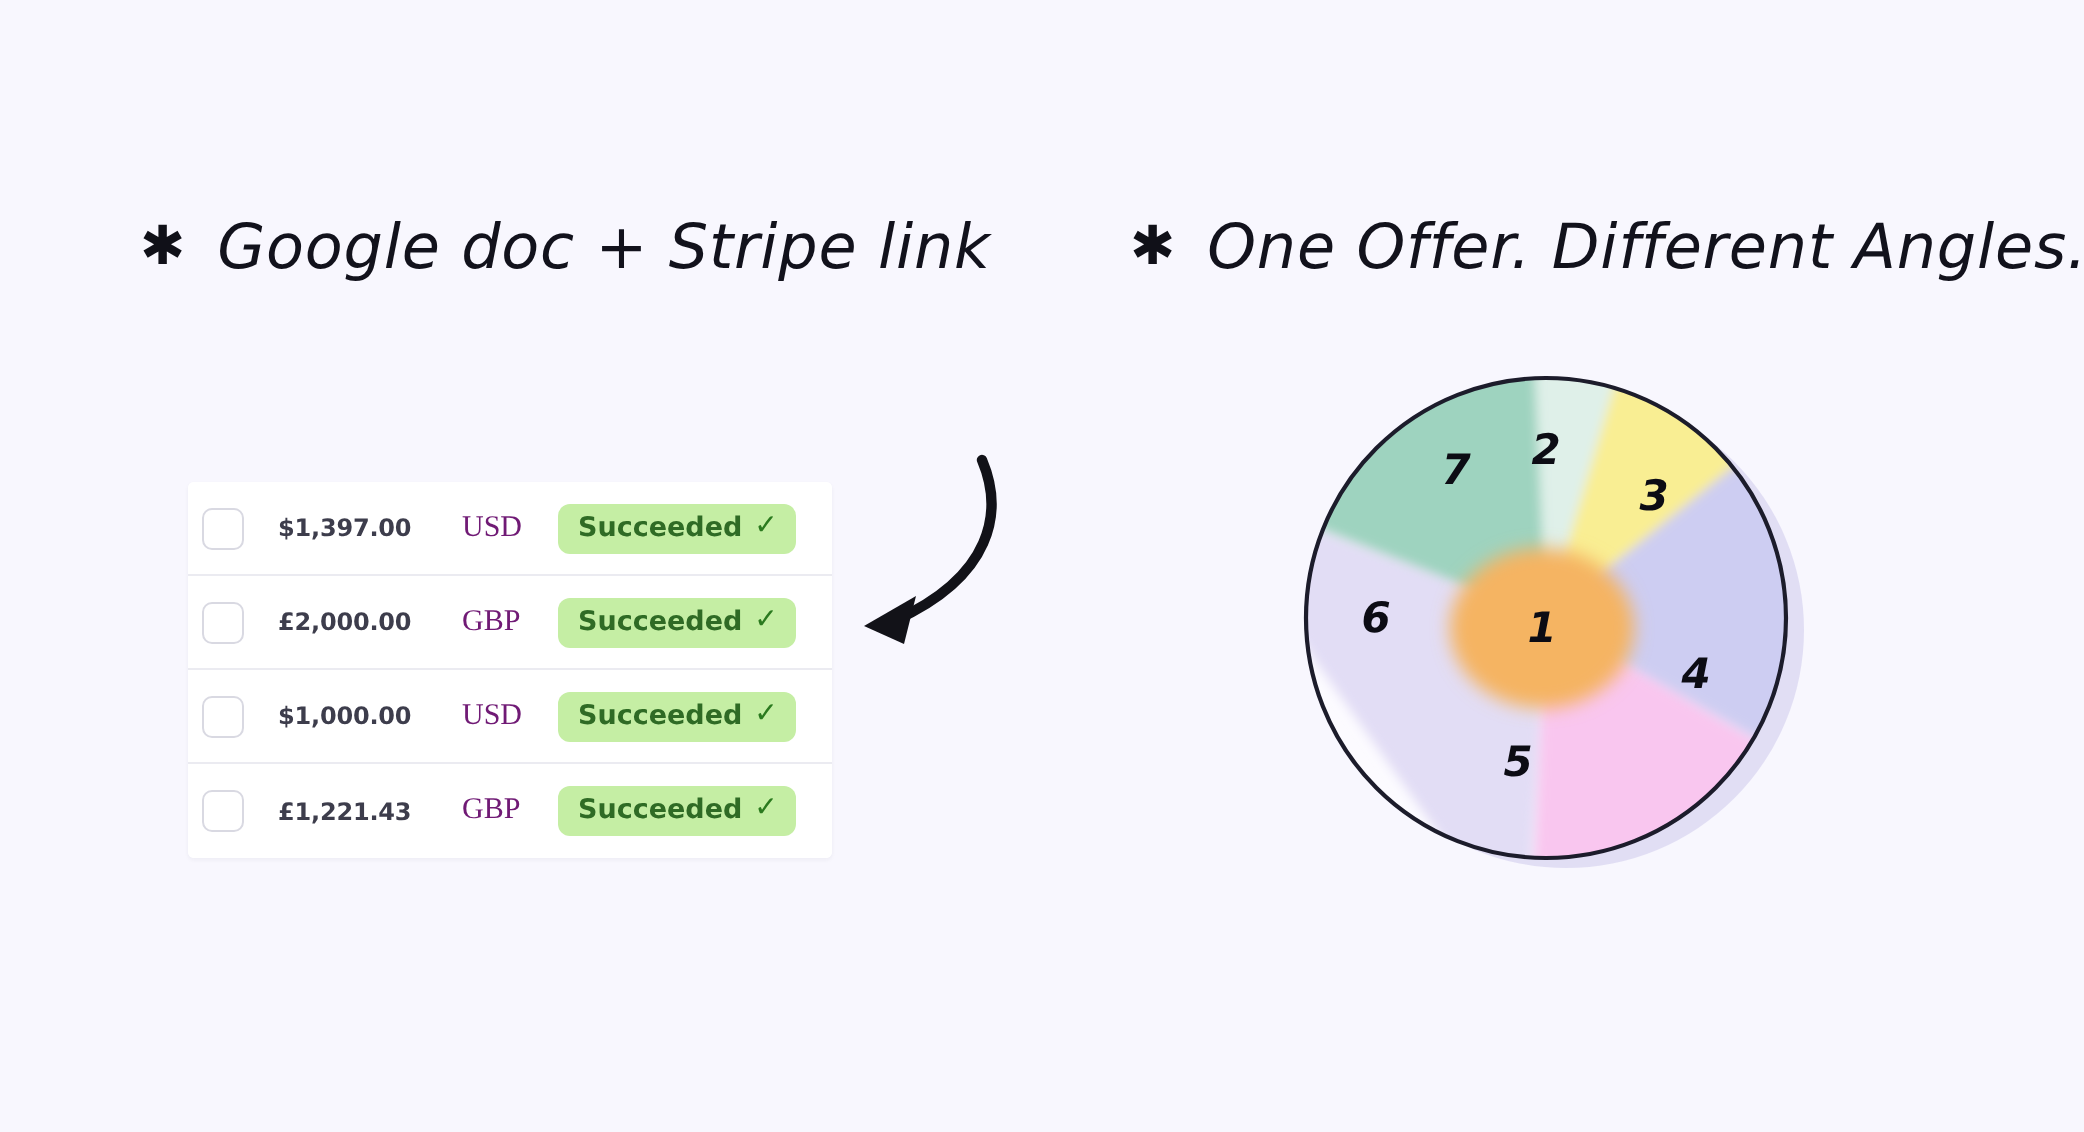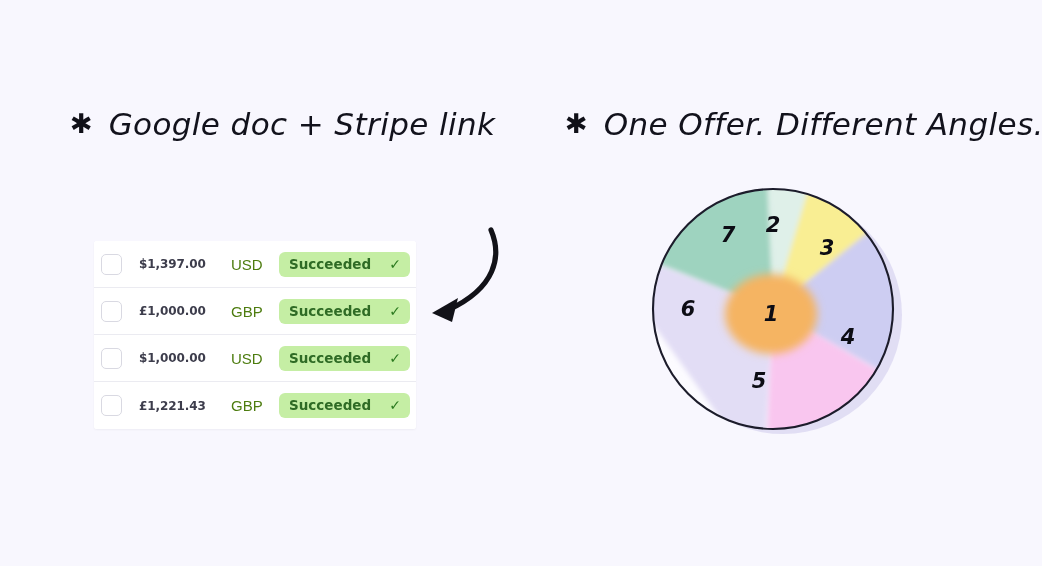--- a/index.html
+++ b/index.html
@@ -92,31 +92,31 @@
   .amount-cell {
     font-family: "DejaVu Sans", sans-serif;
     font-size: 12px;
     font-weight: 700;
     color: #3d3d4c;
     width: 92px;
     flex: 0 0 auto;
     letter-spacing: -0.1px;
   }
   .currency-cell {
-    font-family: Liberation Sans, sans-serif;
+    font-family: Liberation Serif, serif;
     font-size: 15px;
     font-weight: 400;
-    color: #4d7c0f;
+    color: #701a75;
     width: 48px;
     flex: 0 0 auto;
   }
   .status-badge {
     display: inline-flex;
-    align-items: center;
-    gap: 18px;
+    align-items: flex-start;
+    gap: 6px;
     background: #c5eea4;
     color: #2f6b25;
     font-family: "DejaVu Sans", sans-serif;
     font-size: 13.5px;
     font-weight: 700;
     border-radius: 6px;
     padding: 4px 9px 5px 10px;
     white-space: nowrap;
   }
   .status-badge .check {
@@ -172,21 +172,21 @@
       <div class="amount-cell">$1,397.00</div>
       <div class="currency-cell">USD</div>
       <div class="status-badge">
         <span>Succeeded</span>
         <span class="check">✓</span>
       </div>
     </div>
 
     <div class="payment-row">
       <div class="row-checkbox"></div>
-      <div class="amount-cell">£1,000.00</div>
+      <div class="amount-cell">£2,000.00</div>
       <div class="currency-cell">GBP</div>
       <div class="status-badge">
         <span>Succeeded</span>
         <span class="check">✓</span>
       </div>
     </div>
 
     <div class="payment-row">
       <div class="row-checkbox"></div>
       <div class="amount-cell">$1,000.00</div>

